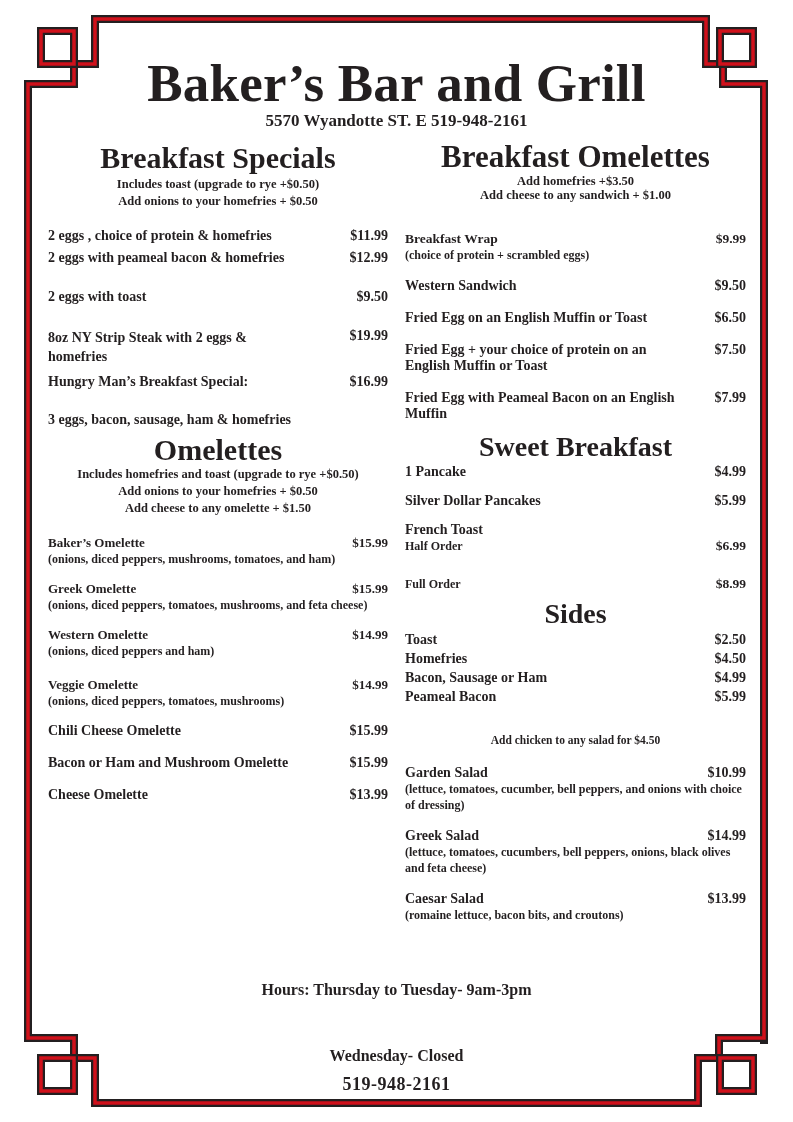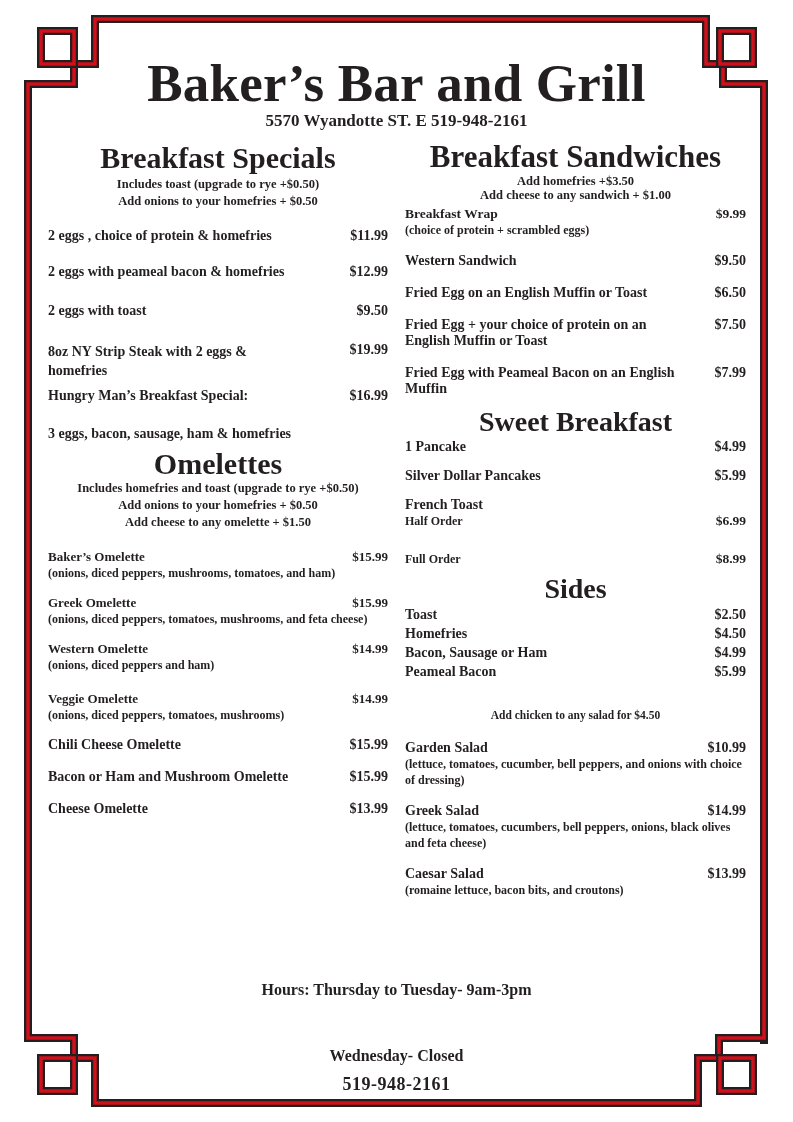--- a/index.html
+++ b/index.html
@@ -48,21 +48,21 @@
 <div class="col col-left">
   <section>
     <h2 class="sec-title">Breakfast Specials</h2>
     <div class="note">Includes toast (upgrade to rye +$0.50)</div>
     <div class="note">Add onions to your homefries + $0.50</div>
 
     <div class="item" style="margin-top:18px">
       <span class="name">2 eggs , choice of protein &amp; homefries</span>
       <span class="price">$11.99</span>
     </div>
-    <div class="item" style="margin-top:20px">
+    <div class="item" style="margin-top:6px">
       <span class="name">2 eggs with peameal bacon &amp; homefries</span>
       <span class="price">$12.99</span>
     </div>
     <div class="item" style="margin-top:23px">
       <span class="name">2 eggs with toast</span>
       <span class="price">$9.50</span>
     </div>
     <div class="item" style="margin-top:23px">
       <span class="name" style="max-width:240px;line-height:19px">8oz NY Strip Steak with 2 eggs &amp; homefries</span>
       <span class="price">$19.99</span>
@@ -121,25 +121,25 @@
     </div>
     <div class="item" style="margin-top:16px">
       <span class="name">Cheese Omelette</span>
       <span class="price">$13.99</span>
     </div>
   </section>
 </div>
 
 <div class="col col-right">
   <section>
-    <h2 class="sec-title" style="font-size:31px;line-height:34px">Breakfast Sandwiches</h2>
+    <h2 class="sec-title" style="font-size:31px;line-height:34px">Breakfast Omelettes</h2>
     <div class="note" style="line-height:14px">Add homefries +$3.50</div>
     <div class="note" style="line-height:14px">Add cheese to any sandwich + $1.00</div>
 
-    <div style="margin-top:4px">
+    <div style="margin-top:29px">
       <div class="item" style="font-size:13.5px">
           <span class="name">Breakfast Wrap</span>
           <span class="price">$9.99</span>
         </div>
       <div class="desc">(choice of protein + scrambled eggs)</div>
     </div>
     <div class="item" style="margin-top:15px">
       <span class="name">Western Sandwich</span>
       <span class="price">$9.50</span>
     </div>

